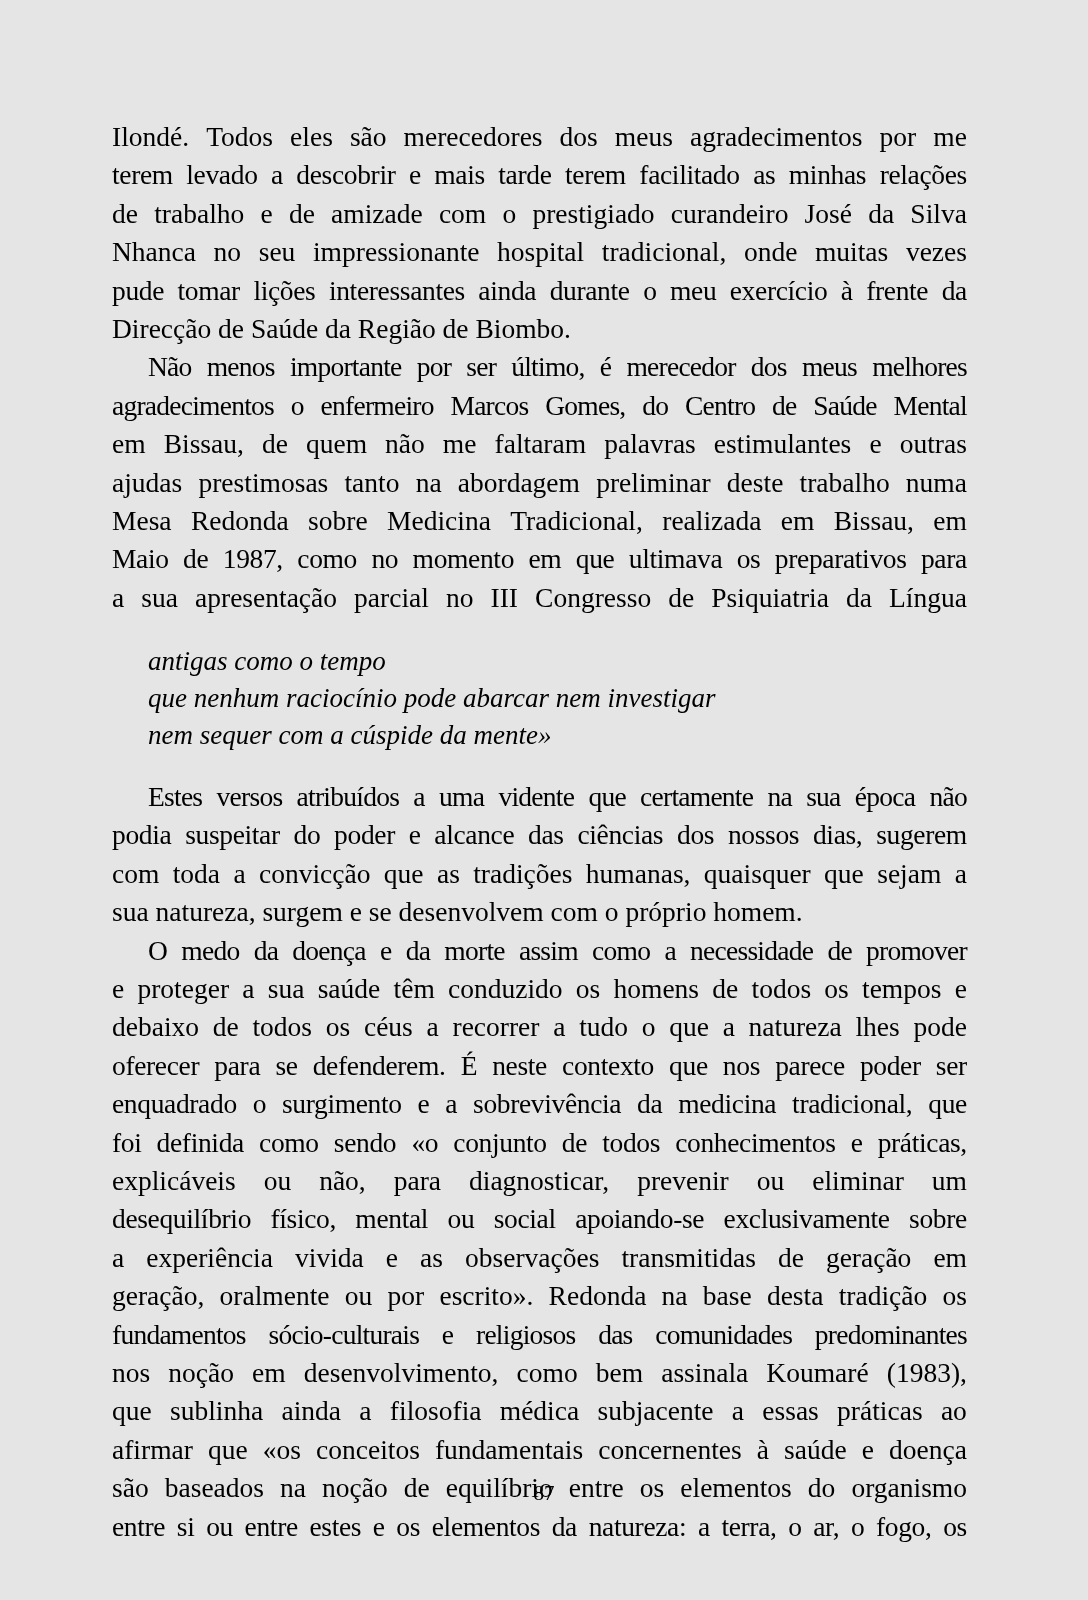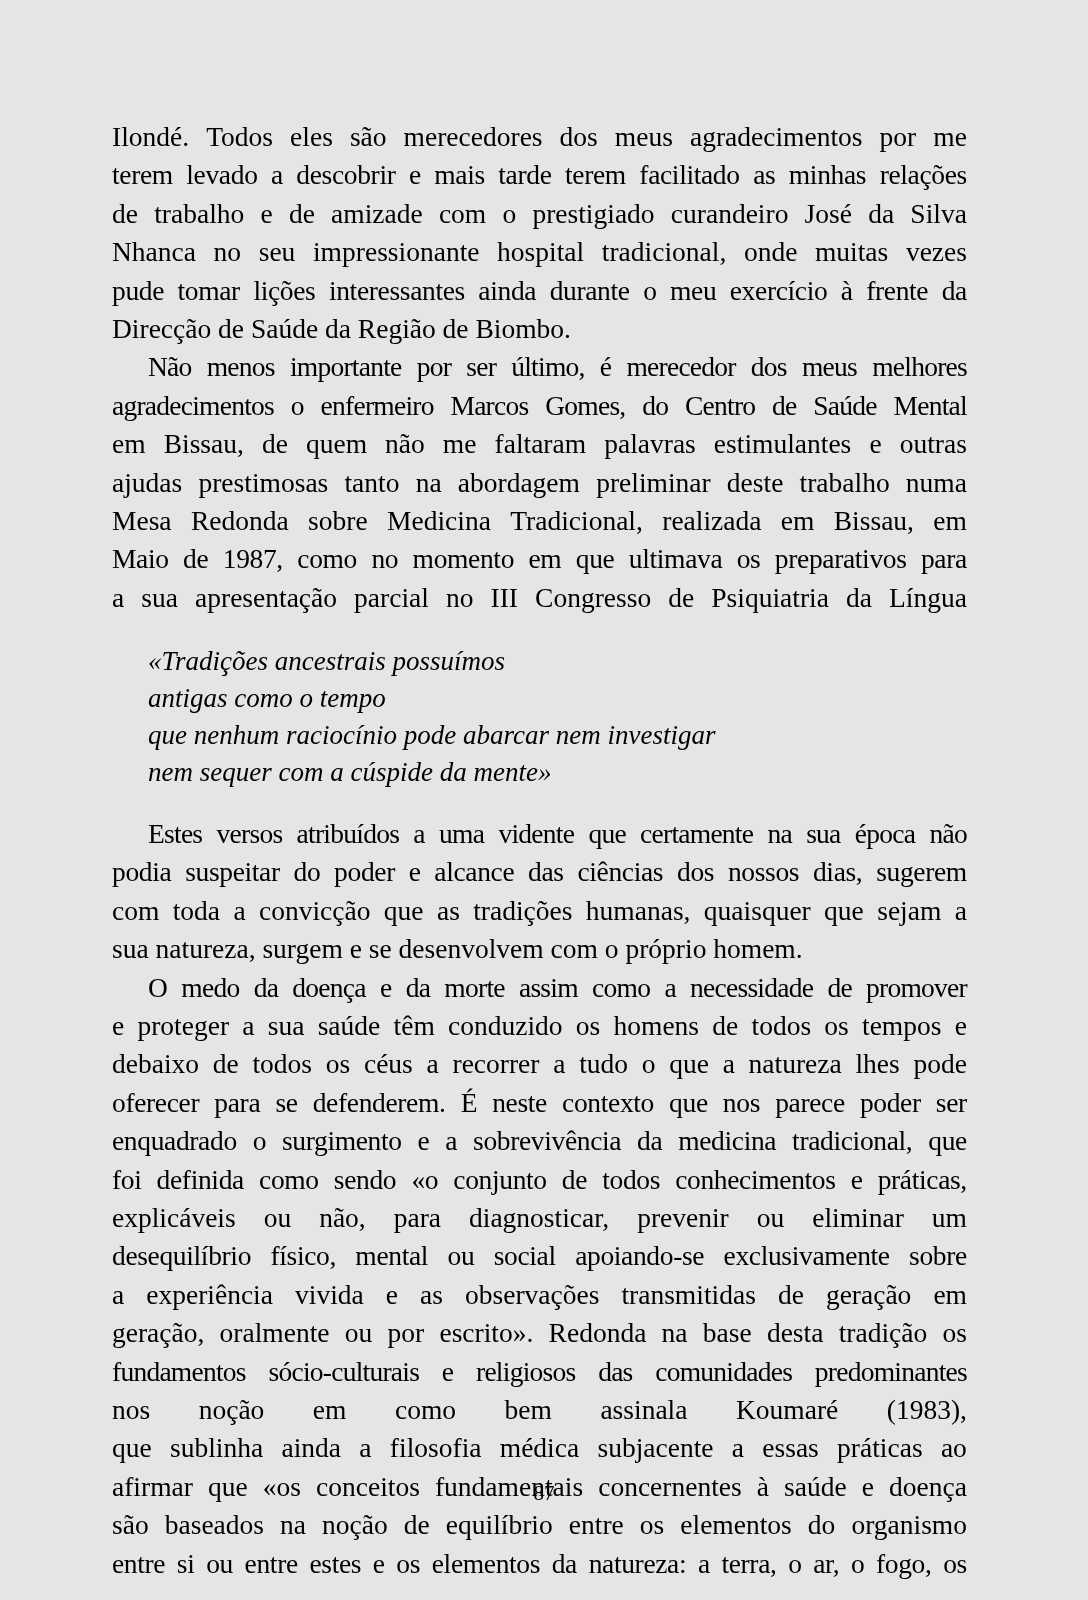--- a/index.html
+++ b/index.html
@@ -103,21 +103,20 @@
         <div>
           <div class="ln just tighter indent"><span>Não</span><span>menos</span><span>importante</span><span>por</span><span>ser</span><span>último,</span><span>é</span><span>merecedor</span><span>dos</span><span>meus</span><span>melhores</span></div>
           <div class="ln just tighter"><span>agradecimentos</span><span>o</span><span>enfermeiro</span><span>Marcos</span><span>Gomes,</span><span>do</span><span>Centro</span><span>de</span><span>Saúde</span><span>Mental</span></div>
           <div class="ln just"><span>em</span><span>Bissau,</span><span>de</span><span>quem</span><span>não</span><span>me</span><span>faltaram</span><span>palavras</span><span>estimulantes</span><span>e</span><span>outras</span></div>
           <div class="ln just"><span>ajudas</span><span>prestimosas</span><span>tanto</span><span>na</span><span>abordagem</span><span>preliminar</span><span>deste</span><span>trabalho</span><span>numa</span></div>
           <div class="ln just"><span>Mesa</span><span>Redonda</span><span>sobre</span><span>Medicina</span><span>Tradicional,</span><span>realizada</span><span>em</span><span>Bissau,</span><span>em</span></div>
           <div class="ln just tight"><span>Maio</span><span>de</span><span>1987,</span><span>como</span><span>no</span><span>momento</span><span>em</span><span>que</span><span>ultimava</span><span>os</span><span>preparativos</span><span>para</span></div>
           <div class="ln just"><span>a</span><span>sua</span><span>apresentação</span><span>parcial</span><span>no</span><span>III</span><span>Congresso</span><span>de</span><span>Psiquiatria</span><span>da</span><span>Língua</span></div>
         </div>
         <div class="verse">
-          <div class="ln last"><span>«Tradições ancestrais possuímos</span></div>
           <div class="ln last"><span>antigas como o tempo</span></div>
           <div class="ln last"><span>que nenhum raciocínio pode abarcar nem investigar</span></div>
           <div class="ln last"><span>nem sequer com a cúspide da mente»</span></div>
         </div>
         <div>
           <div class="ln just tighter indent"><span>Estes</span><span>versos</span><span>atribuídos</span><span>a</span><span>uma</span><span>vidente</span><span>que</span><span>certamente</span><span>na</span><span>sua</span><span>época</span><span>não</span></div>
           <div class="ln just tight"><span>podia</span><span>suspeitar</span><span>do</span><span>poder</span><span>e</span><span>alcance</span><span>das</span><span>ciências</span><span>dos</span><span>nossos</span><span>dias,</span><span>sugerem</span></div>
           <div class="ln just"><span>com</span><span>toda</span><span>a</span><span>convicção</span><span>que</span><span>as</span><span>tradições</span><span>humanas,</span><span>quaisquer</span><span>que</span><span>sejam</span><span>a</span></div>
           <div class="ln last"><span>sua natureza, surgem e se desenvolvem com o próprio homem.</span></div>
         </div>
@@ -126,21 +125,21 @@
           <div class="ln just"><span>e</span><span>proteger</span><span>a</span><span>sua</span><span>saúde</span><span>têm</span><span>conduzido</span><span>os</span><span>homens</span><span>de</span><span>todos</span><span>os</span><span>tempos</span><span>e</span></div>
           <div class="ln just"><span>debaixo</span><span>de</span><span>todos</span><span>os</span><span>céus</span><span>a</span><span>recorrer</span><span>a</span><span>tudo</span><span>o</span><span>que</span><span>a</span><span>natureza</span><span>lhes</span><span>pode</span></div>
           <div class="ln just tight"><span>oferecer</span><span>para</span><span>se</span><span>defenderem.</span><span>É</span><span>neste</span><span>contexto</span><span>que</span><span>nos</span><span>parece</span><span>poder</span><span>ser</span></div>
           <div class="ln just tight"><span>enquadrado</span><span>o</span><span>surgimento</span><span>e</span><span>a</span><span>sobrevivência</span><span>da</span><span>medicina</span><span>tradicional,</span><span>que</span></div>
           <div class="ln just tight"><span>foi</span><span>definida</span><span>como</span><span>sendo</span><span>«o</span><span>conjunto</span><span>de</span><span>todos</span><span>conhecimentos</span><span>e</span><span>práticas,</span></div>
           <div class="ln just"><span>explicáveis</span><span>ou</span><span>não,</span><span>para</span><span>diagnosticar,</span><span>prevenir</span><span>ou</span><span>eliminar</span><span>um</span></div>
           <div class="ln just tight"><span>desequilíbrio</span><span>físico,</span><span>mental</span><span>ou</span><span>social</span><span>apoiando-se</span><span>exclusivamente</span><span>sobre</span></div>
           <div class="ln just"><span>a</span><span>experiência</span><span>vivida</span><span>e</span><span>as</span><span>observações</span><span>transmitidas</span><span>de</span><span>geração</span><span>em</span></div>
           <div class="ln just"><span>geração,</span><span>oralmente</span><span>ou</span><span>por</span><span>escrito».</span><span>Redonda</span><span>na</span><span>base</span><span>desta</span><span>tradição</span><span>os</span></div>
           <div class="ln just tighter"><span>fundamentos</span><span>sócio-culturais</span><span>e</span><span>religiosos</span><span>das</span><span>comunidades</span><span>predominantes</span></div>
-          <div class="ln just"><span>nos</span><span>noção</span><span>em</span><span>como</span><span>bem</span><span>assinala</span><span>Koumaré</span><span>(1983),</span></div>
+          <div class="ln just"><span>nos</span><span>noção</span><span>em</span><span>desenvolvimento,</span><span>como</span><span>bem</span><span>assinala</span><span>Koumaré</span><span>(1983),</span></div>
           <div class="ln just"><span>que</span><span>sublinha</span><span>ainda</span><span>a</span><span>filosofia</span><span>médica</span><span>subjacente</span><span>a</span><span>essas</span><span>práticas</span><span>ao</span></div>
           <div class="ln just"><span>afirmar</span><span>que</span><span>«os</span><span>conceitos</span><span>fundamentais</span><span>concernentes</span><span>à</span><span>saúde</span><span>e</span><span>doença</span></div>
           <div class="ln just"><span>são</span><span>baseados</span><span>na</span><span>noção</span><span>de</span><span>equilíbrio</span><span>entre</span><span>os</span><span>elementos</span><span>do</span><span>organismo</span></div>
           <div class="ln just tight"><span>entre</span><span>si</span><span>ou</span><span>entre</span><span>estes</span><span>e</span><span>os</span><span>elementos</span><span>da</span><span>natureza:</span><span>a</span><span>terra,</span><span>o</span><span>ar,</span><span>o</span><span>fogo,</span><span>os</span></div>
         </div>
       </div>
   </div>
   <div class="folio">87</div>
 </div>
 

